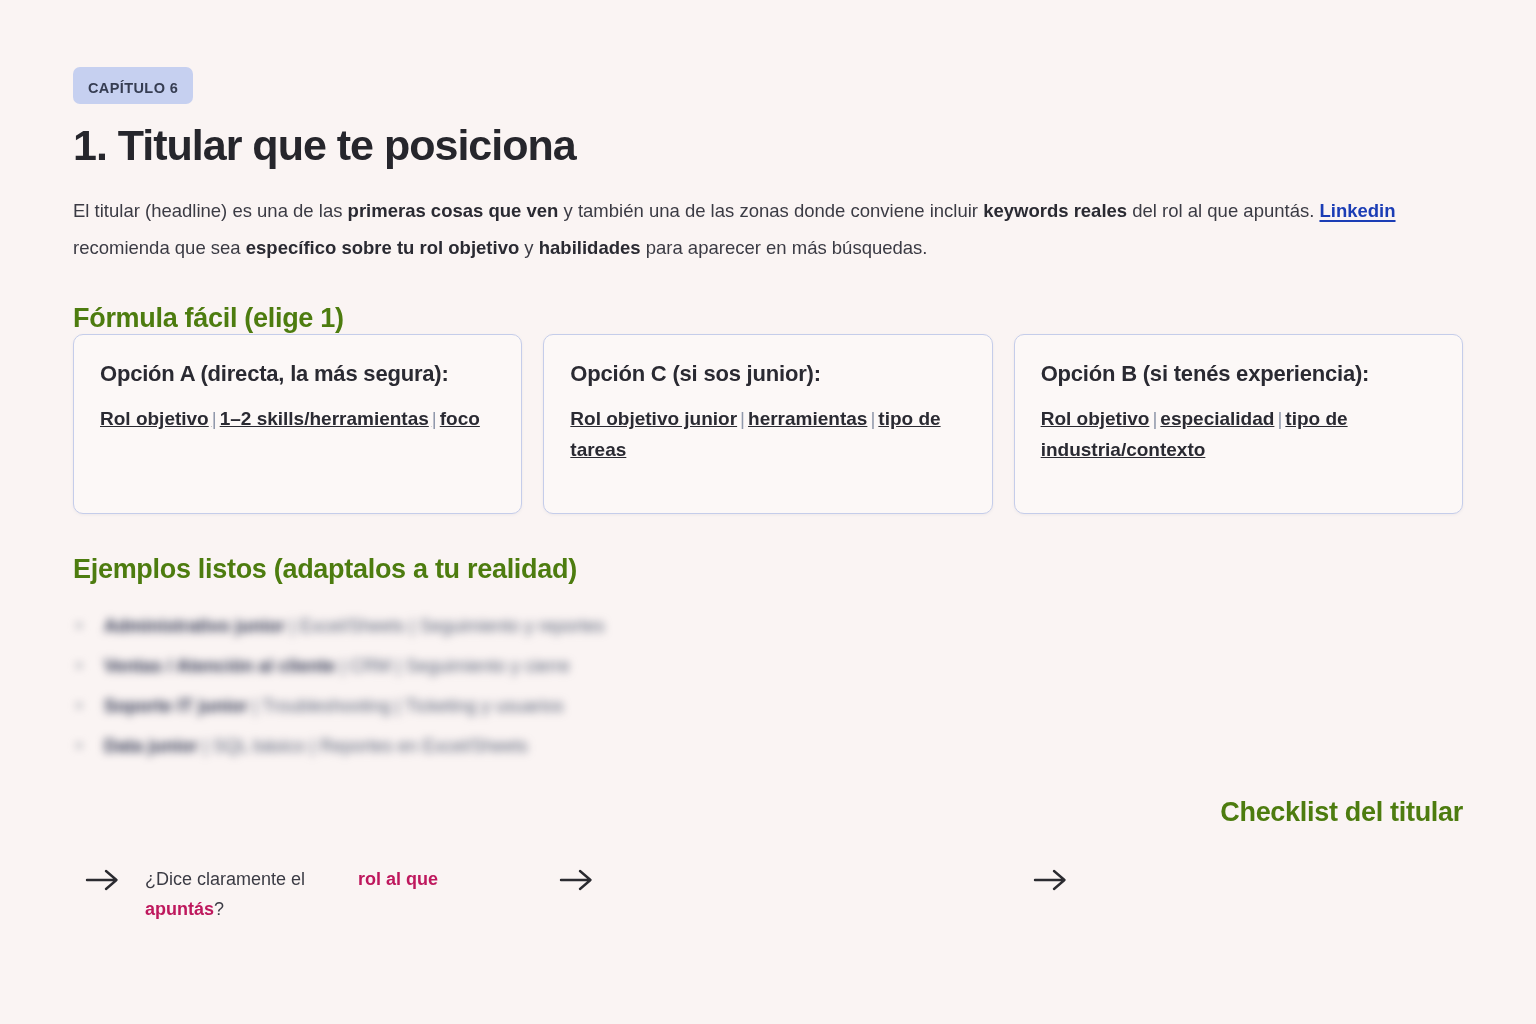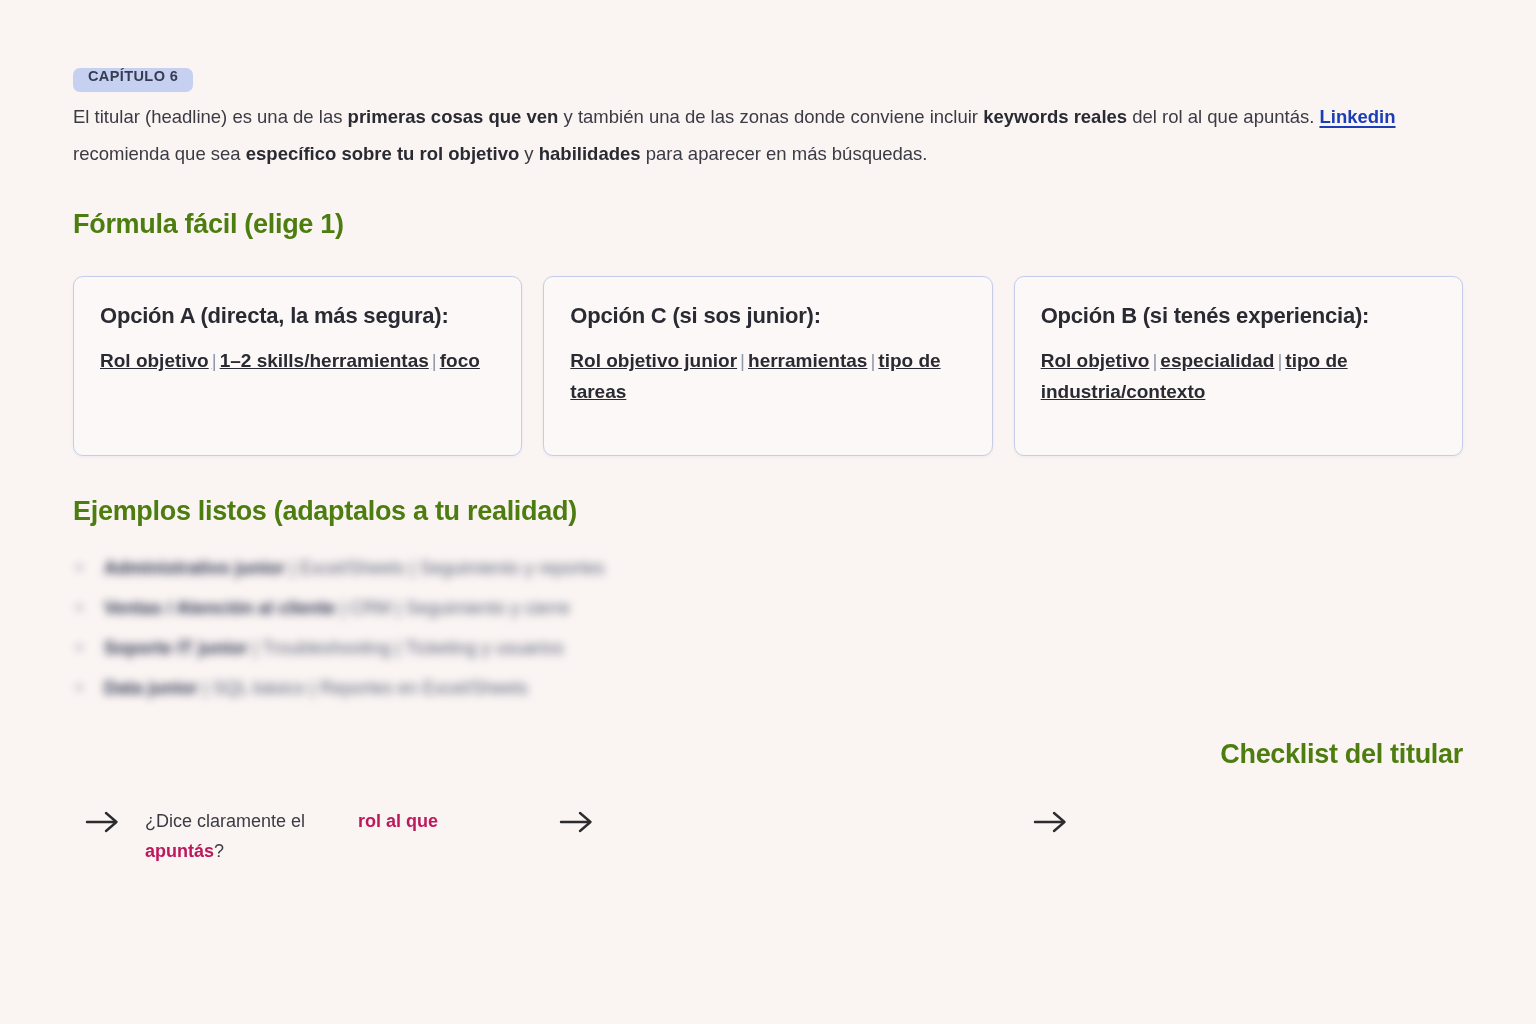--- a/index.html
+++ b/index.html
@@ -14,37 +14,37 @@
   .container { padding:67px 73px 0 73px; }
 
   
   .badge {
     display:inline-block;
     background:#c6d0f0;
     color:#363d52;
     font-size:14.5px;
     font-weight:600;
     letter-spacing:.4px;
-    padding:0 15px 8px 15px;
+    padding:13px 15px 8px 15px;
     border-radius:7px;
   }
 
   
   h1.page-title {
     margin-top:17px;
     font-size:43px;
     font-weight:800;
     letter-spacing:-1px;
     color:#26262c;
     line-height:1.15;
   }
 
   
   p.intro {
-    margin-top:6px;
+    margin-top:22px;
     font-size:18.5px;
     line-height:37px;
     color:#3b3b44;
     max-width:1390px;
   }
   p.intro b { color:#2a2a32; font-weight:700; }
   a.link {
     color:#1b3db5;
     font-weight:700;
     text-decoration:underline;
@@ -58,21 +58,20 @@
     font-weight:800;
     letter-spacing:-0.3px;
     color:#4d7c0f;
   }
   .mt-formula   { margin-top:37px; }
   .mt-examples  { margin-top:40px; }
   .mt-checklist { margin-top:40px;text-align:right; }
 
   
   .cards {
-    margin-top:36px;
     display:grid;
     grid-template-columns:repeat(3,1fr);
     gap:21px;
   }
   .card {
     background:#fcf8f7;
     border:1.5px solid #c5cdea;
     border-radius:10px;
     padding:23px 26px;
     box-shadow:0 1px 3px rgba(90,100,140,.08);
@@ -146,20 +145,21 @@
   }
   .check-text b { color:#be185d; font-weight:700;margin-left:48px; }
 </style>
 </head>
 <body>
 
 <div class="container">
 
   <span class="badge">CAPÍTULO 6</span>
 
+  <h1 class="page-title">1. Titular que te posiciona</h1>
 
   <p class="intro"><span>El titular (headline) es una de las </span><b>primeras cosas que ven</b><span> y también una de las zonas donde conviene incluir </span><b>keywords reales</b><span> del rol al que apuntás. </span><a href="#" class="link">Linkedin</a><span> recomienda que sea </span><b>específico sobre tu rol objetivo</b><span> y </span><b>habilidades</b><span> para aparecer en más búsquedas.</span></p>
 
   <h2 class="section-heading mt-formula">Fórmula fácil (elige 1)</h2>
 
   <div class="cards">
 
     <div class="card">
       <div class="card-title">Opción A (directa, la más segura):</div>
       <div class="card-body"><b>Rol objetivo</b><span class="sep">|</span><b>1–2 skills/herramientas</b><span class="sep">|</span><b>foco</b></div>

